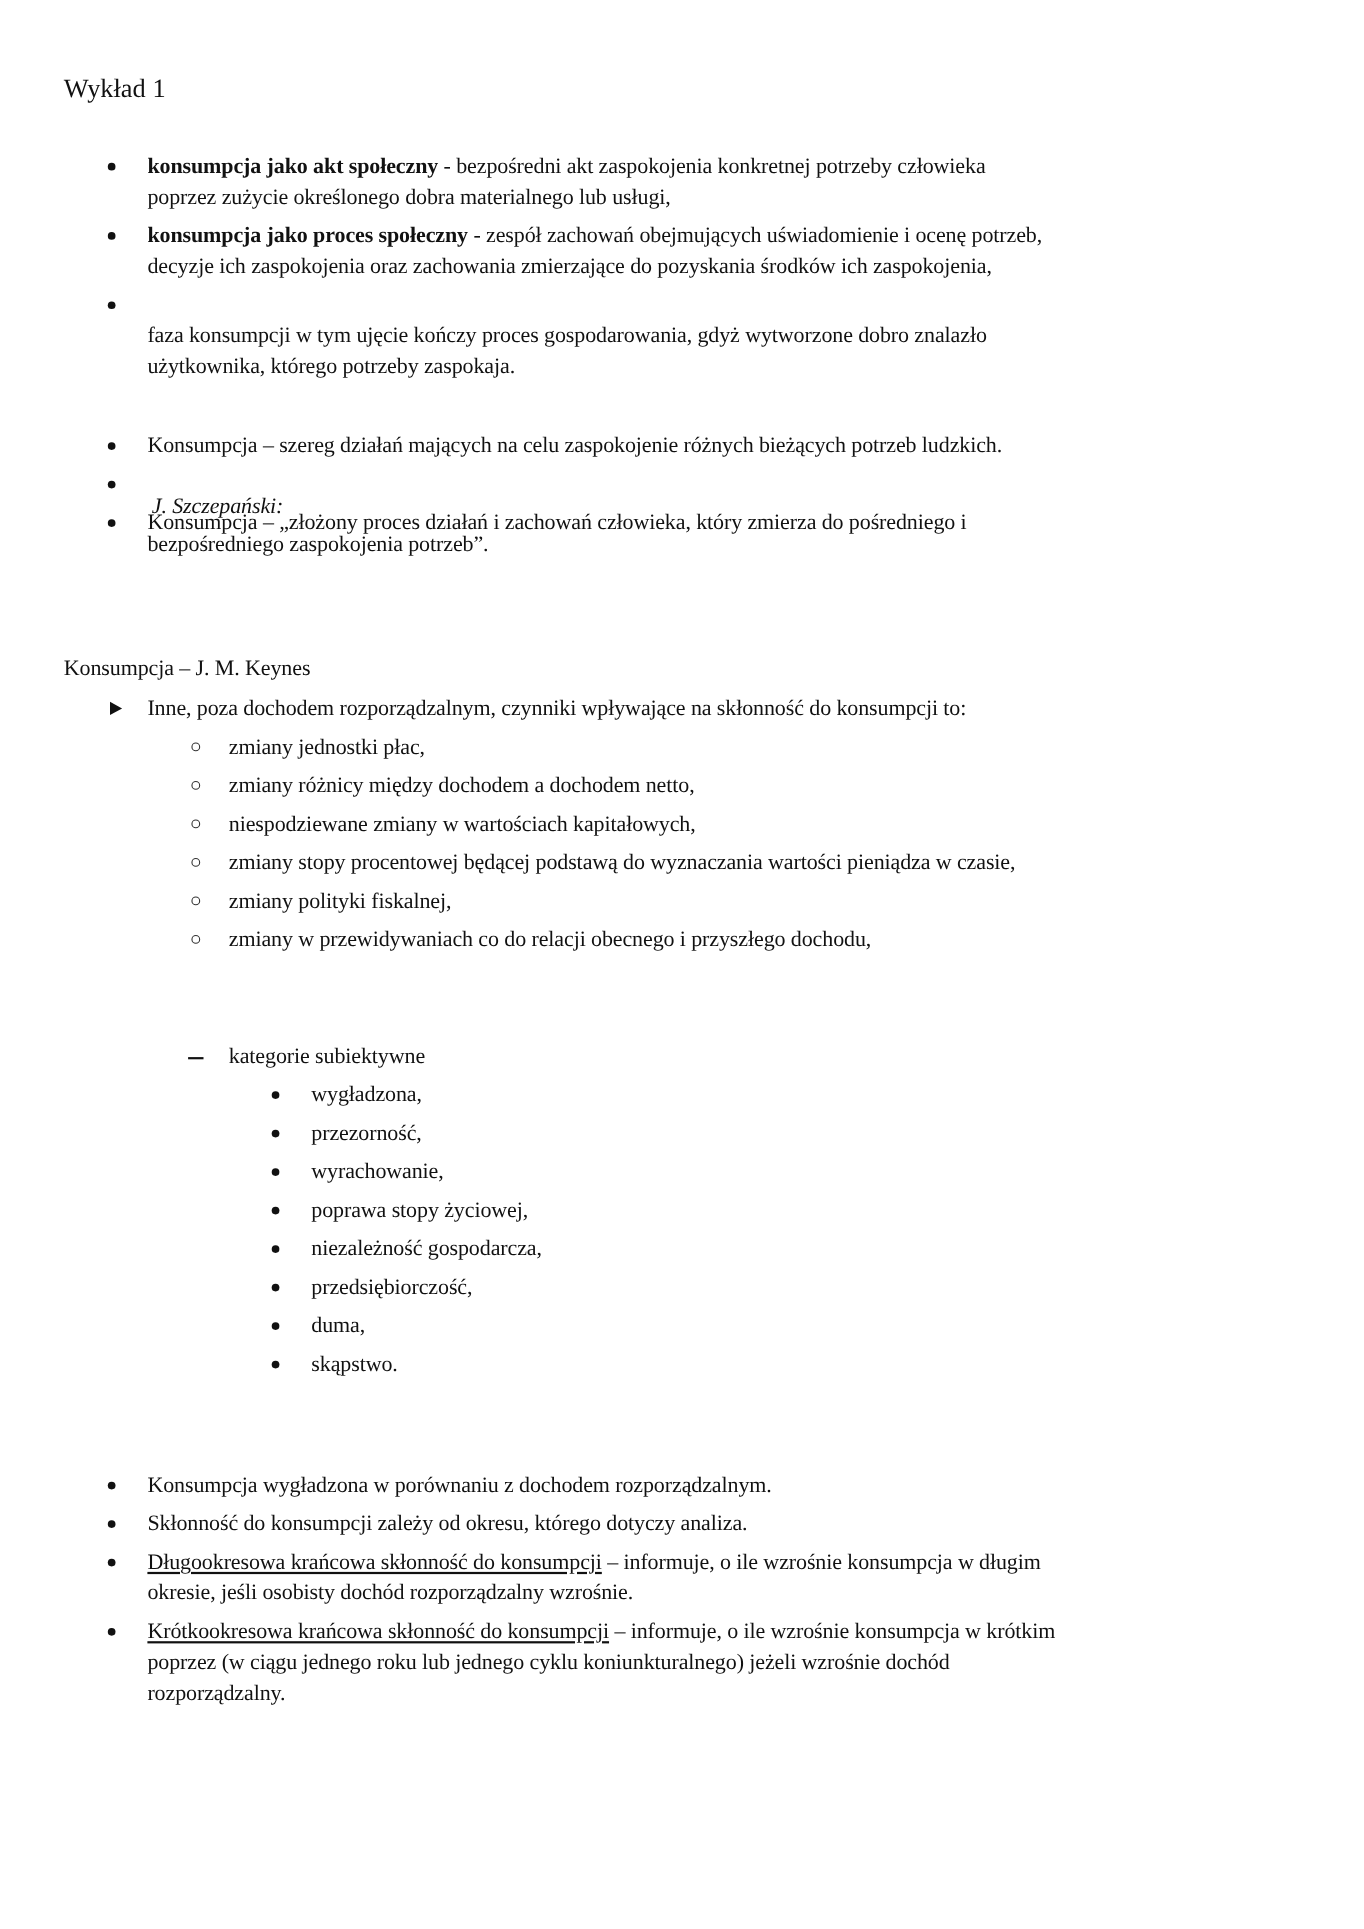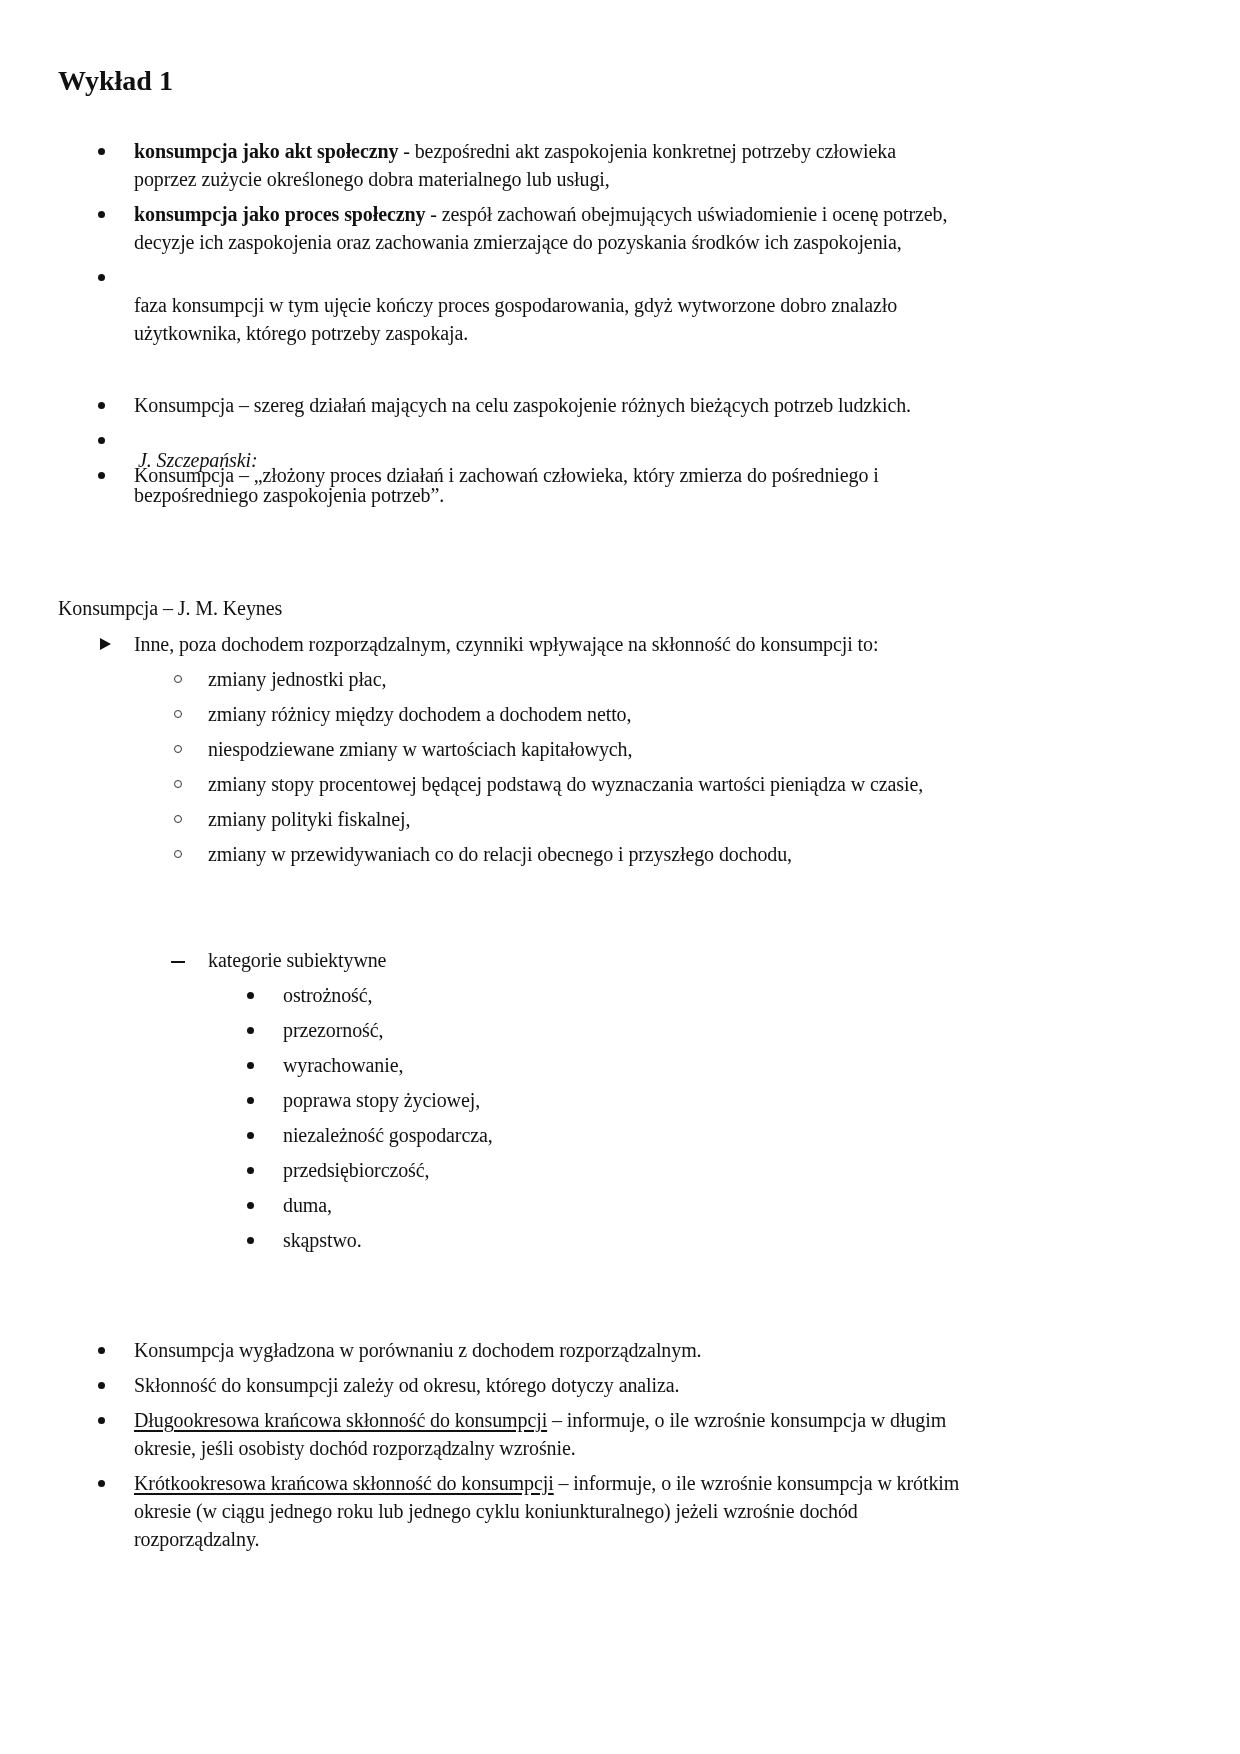--- a/index.html
+++ b/index.html
@@ -3,21 +3,21 @@
   <meta charset="utf-8">
   <style>
     html, body { margin: 0; padding: 0; background: #ffffff; }
     body { width: 1240px; height: 1754px; position: relative; overflow: hidden;
            font-family: "Liberation Serif", "DejaVu Serif", serif; color: #111111; }
     .page { position: absolute; left: 0; top: 0; width: 1240px; height: 1754px; background: #fff; }
     .ln { position: absolute; font-size: 20px; line-height: 28px; white-space: nowrap; letter-spacing: -0.1px; }
     .b { font-weight: bold; }
     .i { font-style: italic; }
     .u { text-decoration: underline; text-underline-offset: 3px; }
-    .title { position: absolute; left: 58px; top: 67px; font-size: 28px; font-weight: bold; line-height: 28px; }
+    .title { position: absolute; left: 58px; top: 67px; font-size: 24px; font-weight: normal; line-height: 28px; }
     .tri { position: absolute; width: 0; height: 0; border-top: 6px solid transparent; border-bottom: 6px solid transparent; border-left: 11px solid #111; }
     .circ { position: absolute; width: 6px; height: 6px; border: 1.2px solid #333; border-radius: 50%; }
     .dash { position: absolute; width: 14px; height: 2px; background: #111; }
     .dot { position: absolute; width: 7px; height: 7px; background: #111; border-radius: 50%; }
   </style>
 </head>
 <body>
 
 <div class="page">
 
@@ -64,21 +64,21 @@
   <div class="ln" style="left:208px; top:770px;">zmiany stopy procentowej będącej podstawą do wyznaczania wartości pieniądza w czasie,</div>
   <div class="circ" style="left:174px; top:815px;"></div>
   <div class="ln" style="left:208px; top:805px;">zmiany polityki fiskalnej,</div>
   <div class="circ" style="left:174px; top:850px;"></div>
   <div class="ln" style="left:208px; top:840px;">zmiany w przewidywaniach co do relacji obecnego i przyszłego dochodu,</div>
 
   <div class="dash" style="left:171px; top:961px;"></div>
   <div class="ln" style="left:208px; top:946px;">kategorie subiektywne</div>
 
   <div class="dot" style="left:247px; top:992px;"></div>
-  <div class="ln" style="left:283px; top:981px;">ostrożność,</div>
+  <div class="ln" style="left:283px; top:981px;">wygładzona,</div>
   <div class="dot" style="left:247px; top:1027px;"></div>
   <div class="ln" style="left:283px; top:1016px;">przezorność,</div>
   <div class="dot" style="left:247px; top:1062px;"></div>
   <div class="ln" style="left:283px; top:1051px;">wyrachowanie,</div>
   <div class="dot" style="left:247px; top:1097px;"></div>
   <div class="ln" style="left:283px; top:1086px;">poprawa stopy życiowej,</div>
   <div class="dot" style="left:247px; top:1132px;"></div>
   <div class="ln" style="left:283px; top:1121px;">niezależność gospodarcza,</div>
   <div class="dot" style="left:247px; top:1167px;"></div>
   <div class="ln" style="left:283px; top:1156px;">przedsiębiorczość,</div>
@@ -96,16 +96,16 @@
   <div class="dot" style="left:98px; top:1417px;"></div>
   <div class="ln" style="left:134px; top:1406px;">
     <span class="u">Długookresowa krańcowa skłonność do konsumpcji</span><span> – informuje, o ile wzrośnie konsumpcja w długim</span>
   </div>
   <div class="ln" style="left:134px; top:1434px;">okresie, jeśli osobisty dochód rozporządzalny wzrośnie.</div>
 
   <div class="dot" style="left:98px; top:1480px;"></div>
   <div class="ln" style="left:134px; top:1469px;">
     <span class="u">Krótkookresowa krańcowa skłonność do konsumpcji</span><span> – informuje, o ile wzrośnie konsumpcja w krótkim</span>
   </div>
-  <div class="ln" style="left:134px; top:1497px;">okresie (w ciągu jednego roku lub jednego cyklu koniunkturalnego) jeżeli wzrośnie dochód</div>
+  <div class="ln" style="left:134px; top:1497px;">poprzez (w ciągu jednego roku lub jednego cyklu koniunkturalnego) jeżeli wzrośnie dochód</div>
   <div class="ln" style="left:134px; top:1525px;">rozporządzalny.</div>
 
 </div>
 
 </body></html>

